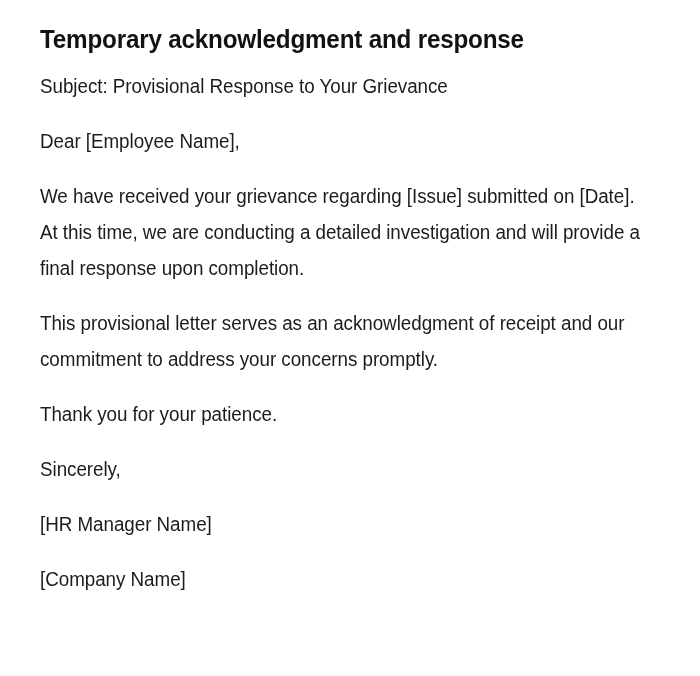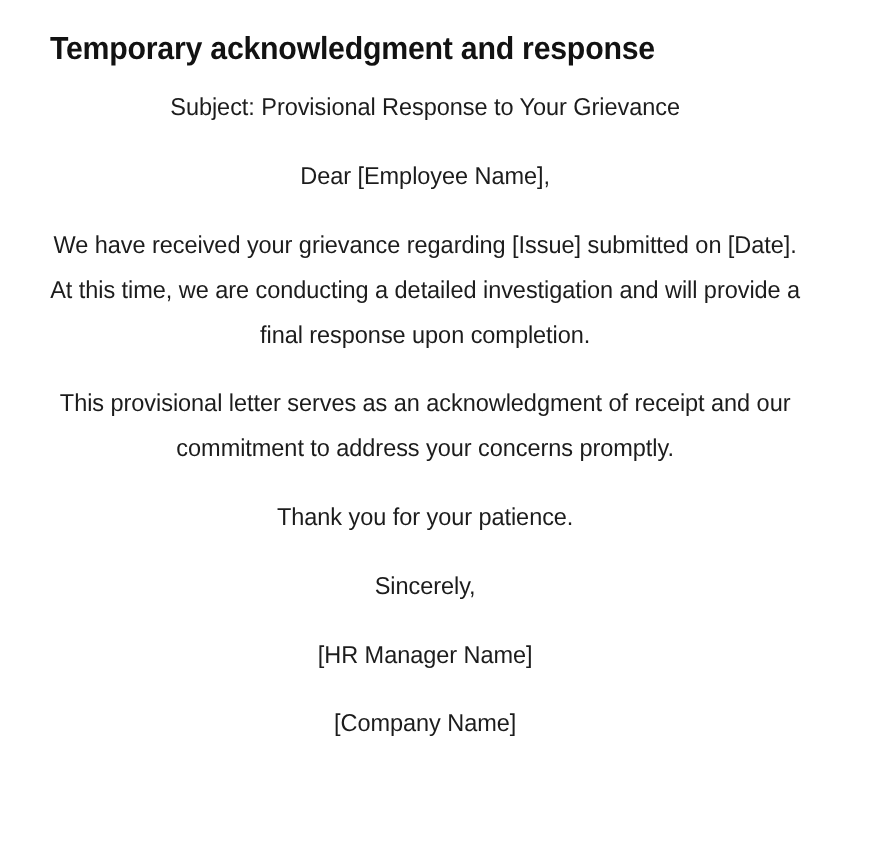--- a/index.html
+++ b/index.html
@@ -34,21 +34,20 @@
     letter-spacing: -0.2px;
     color: #121212;
     transform: scaleX(0.95);
     transform-origin: left center;
     white-space: nowrap;
   }
 
   .doc-body {
     margin: 0;
     padding: 0;
-    text-align: center;
   }
 
   .para {
     margin: 0;
     padding: 0;
     font-size: 19.5px;
     line-height: 36px;
     color: #1c1c1c;
     letter-spacing: -0.05px;
     transform: scaleX(0.965);

